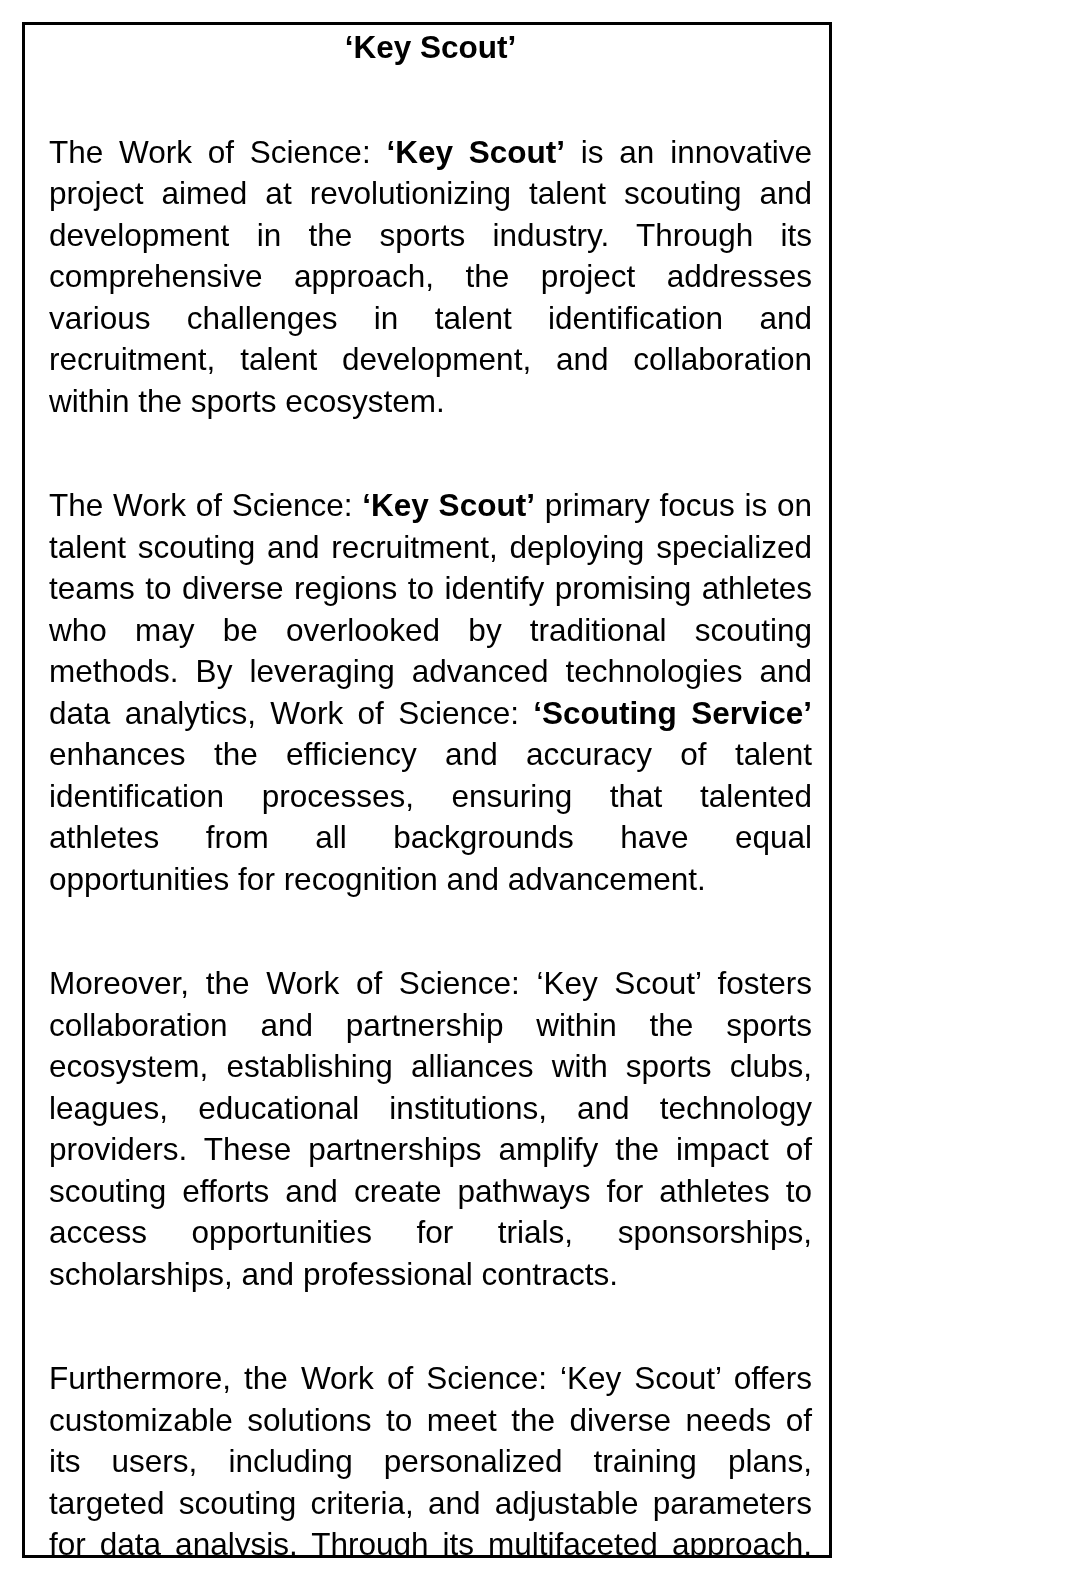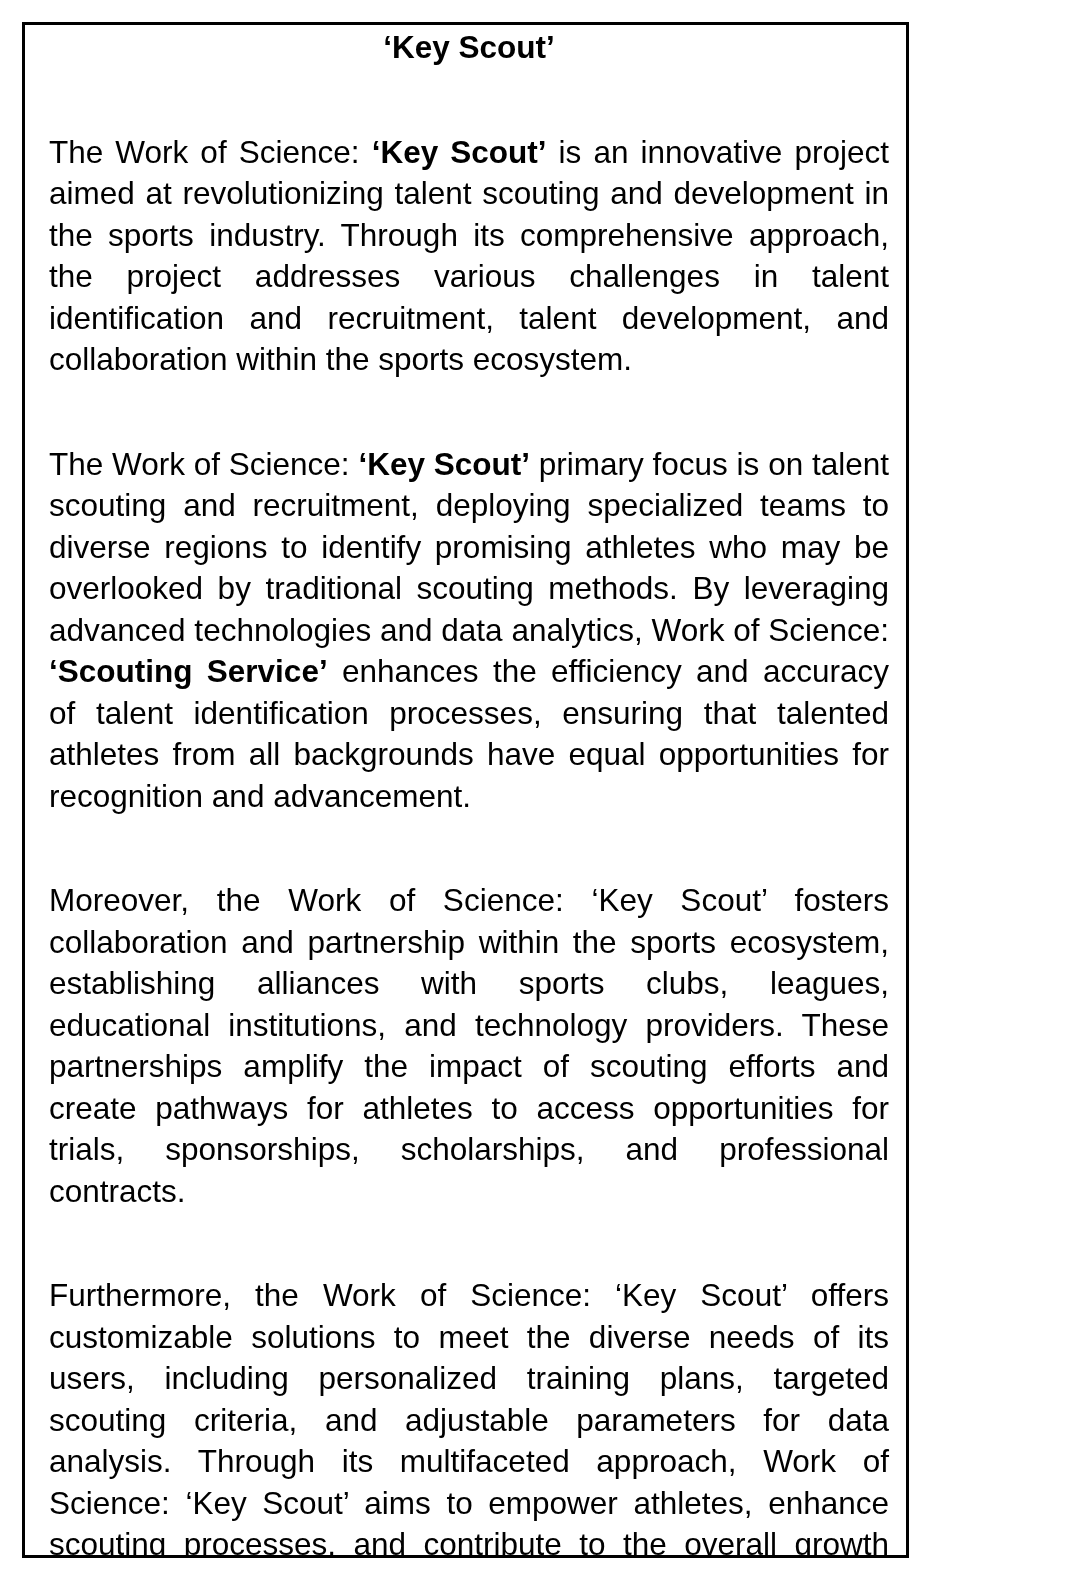--- a/index.html
+++ b/index.html
@@ -11,21 +11,21 @@
     position: relative;
     width: 1065px;
     height: 1579px;
     background: #ffffff;
     overflow: hidden;
   }
   .frame {
     position: absolute;
     left: 22px;
     top: 22px;
-    width: 887px;
+    width: 810px;
     height: 1536px;
     box-sizing: border-box;
     border: 3px solid #000000;
     padding: 2px 17px 0 24px;
     overflow: hidden;
     font-family: "Liberation Sans", sans-serif;
     font-size: 31.5px;
     line-height: 41.5px;
     color: #000000;
     background: #ffffff;

